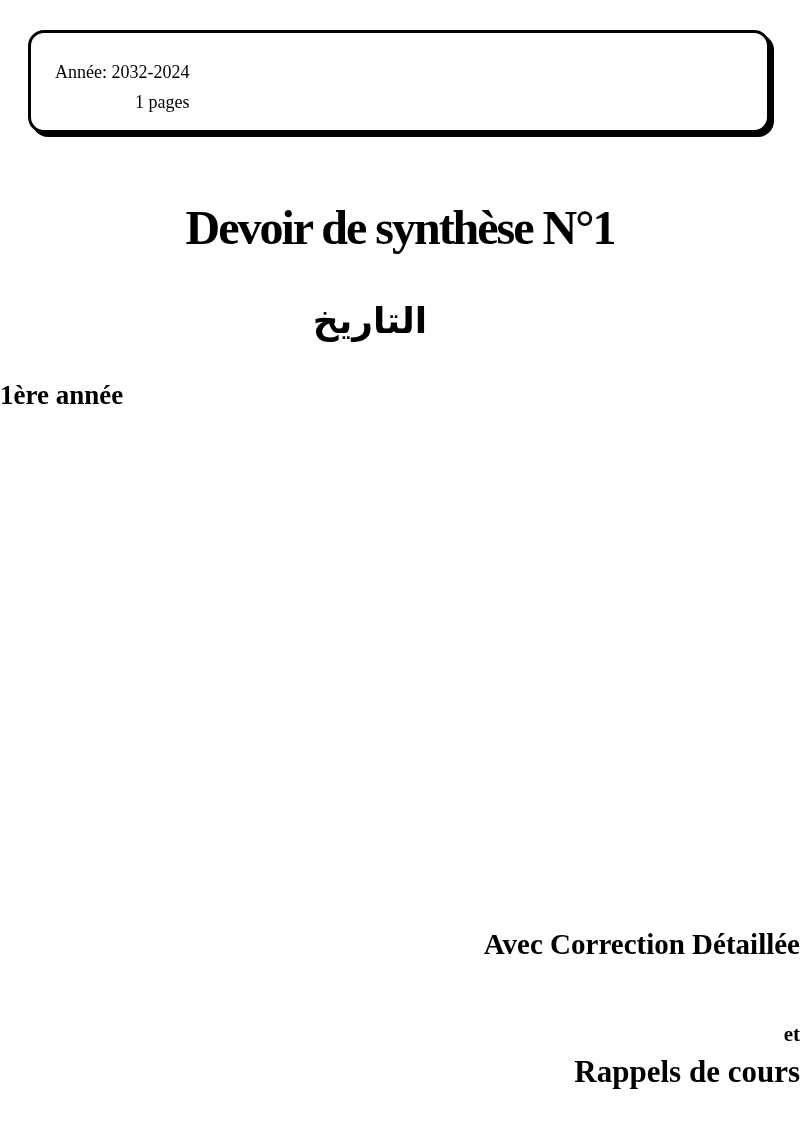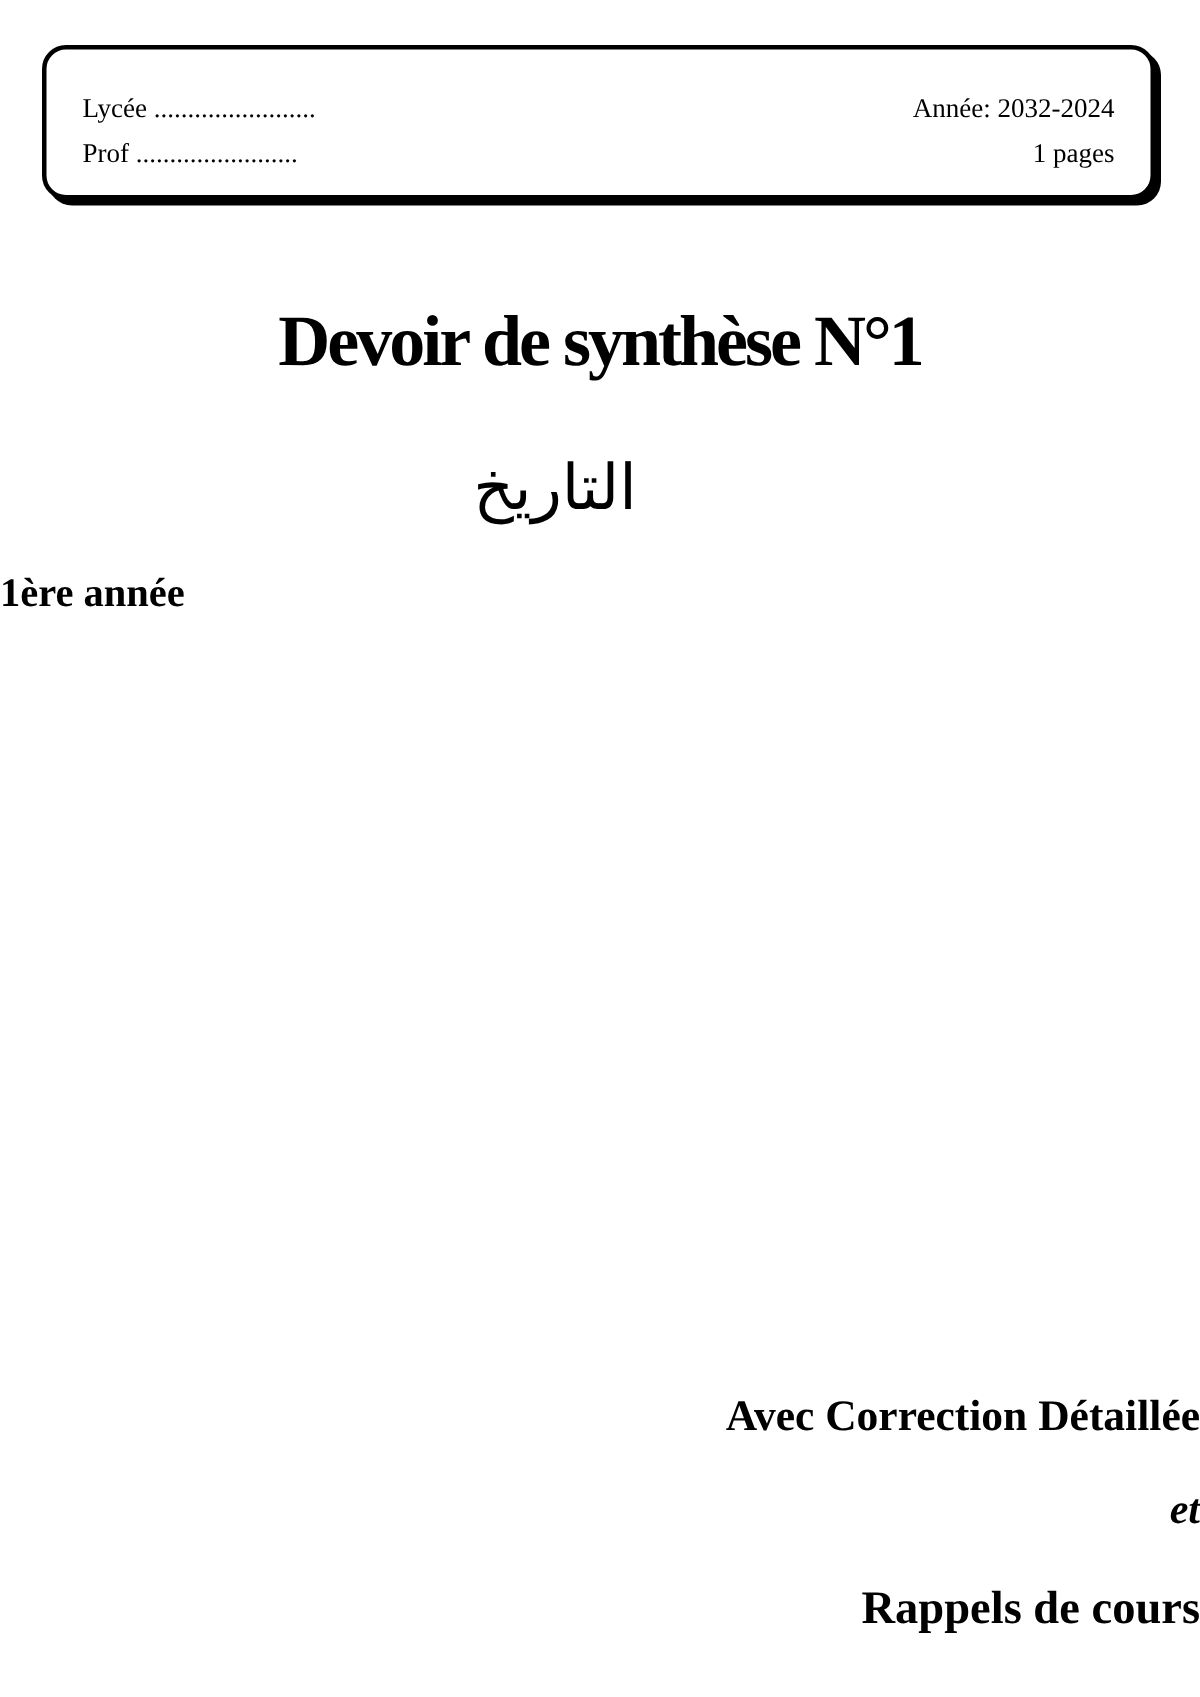--- a/index.html
+++ b/index.html
@@ -60,22 +60,22 @@
 
   
   .subject-arabic {
     position: absolute;
     top: 298px;
     left: 0;
     width: 740px;
     text-align: center;
     direction: rtl;
     font-family: "DejaVu Sans", sans-serif;
-    font-size: 42px;
-    font-weight: normal;
+    font-size: 36px;
+    font-weight: bold;
     line-height: 1.3;
   }
 
   
   .grade-level {
     position: absolute;
     top: 380px;
     left: 0;
     width: 800px;
     text-align: left;
@@ -86,33 +86,29 @@
   
   .footer-line {
     position: absolute;
     left: 0;
     width: 800px;
     text-align: right;
     font-weight: bold;
   }
   .footer-correction { top: 928px; font-size: 29px; }
   .footer-explications { top: 980px; font-size: 23px; }
-  .footer-et { top: 991px; font-size: 28px; font-style: italic; }
+  .footer-et { top: 1022px; font-size: 21px; }
   .footer-rappels { top: 1054px; font-size: 31px; }
 </style>
 </head>
 <body>
 
 <div class="page">
 
   <div class="header-box">
-    <div class="header-col left">
-      <span class="header-line">Lycée ........................</span>
-      <span class="header-line">Prof ........................</span>
-    </div>
     <div class="header-col right">
       <span class="header-line">Année: 2032-2024</span>
       <span class="header-line">1 pages</span>
     </div>
   </div>
 
   <div class="main-title">Devoir de synthèse N°1</div>
 
   <div class="subject-arabic">التاريخ</div>
 

